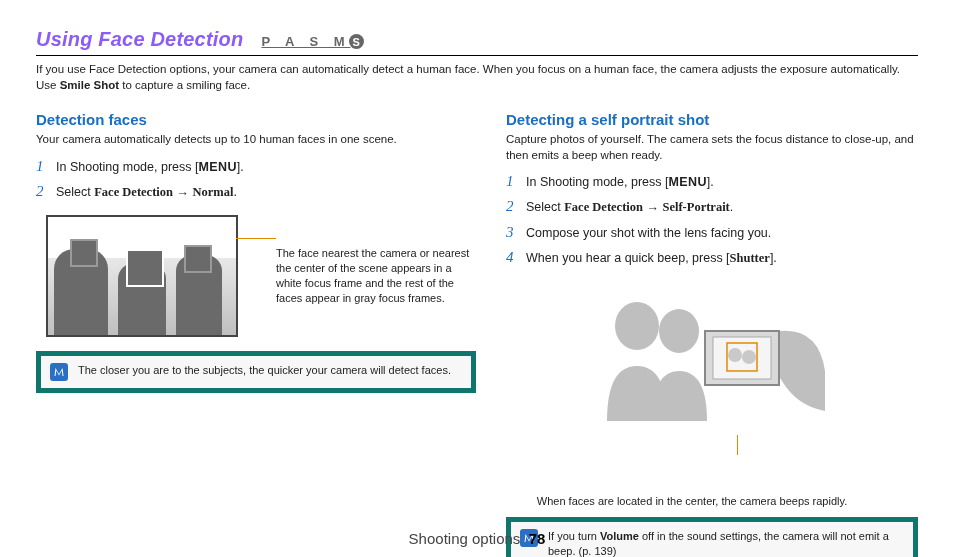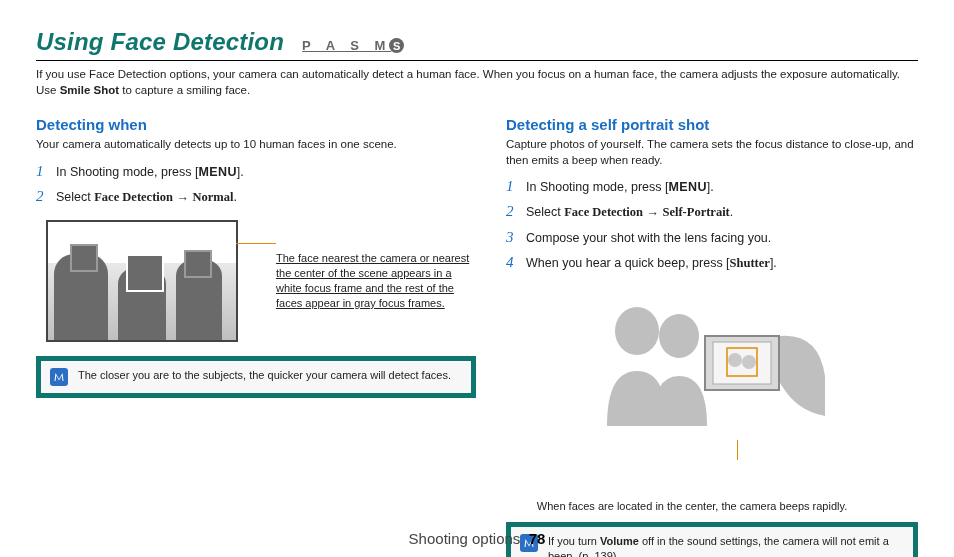--- a/index.html
+++ b/index.html
@@ -15,23 +15,23 @@
   }
   .page {
     padding: 28px 36px 0 36px;
   }
   .header-row {
     display: flex;
     align-items: baseline;
     gap: 18px;
   }
   .h1 {
-    font-size: 24px;
+    font-size: 20px;
     font-weight: bold;
-    color: #0f766e;
+    color: #8b5cf6;
     font-style: italic;
     letter-spacing: 0.2px;
   }
   .modes {
     font-size: 13px;
     letter-spacing: 6px;
     color: #666;
     font-weight: bold;
     display:flex;
     align-items:center;
@@ -122,21 +122,20 @@
     border-top:1px solid #e18a00;
     position:relative;
     top:-8px;
     margin-left:-14px;
   }
   .callout-text {
     font-size: 11px;
     line-height:1.35;
     width: 200px;
     color:#222;
-    text-decoration:underline;
   }
   .note {
     display:flex;
     align-items:flex-start;
     gap:10px;
     border:5px solid #0f766e;
     background:#f7f7f7;
     padding:7px 9px;
     font-size:11px;
     line-height:1.35;
@@ -197,21 +196,21 @@
     </div>
   </div>
   <hr class="top">
   <div class="intro">
     <span>If you use Face Detection options, your camera can automatically detect a human face. When you focus on a human face, the camera adjusts the exposure automatically. Use </span><b>Smile Shot</b><span> to capture a smiling face.</span>
   </div>
 
   <div class="cols">
 
     <div class="col">
-      <div class="h2">Detecting when</div>
+      <div class="h2">Detection faces</div>
       <div class="desc">Your camera automatically detects up to 10 human faces in one scene.</div>
       <div class="steps">
         <div class="step">
           <div class="step-num">1</div>
           <div class="step-body">
             <span>In Shooting mode, press [</span><b style="font-family:Arial Narrow,Arial;letter-spacing:0.4px">MENU</b><span>].</span>
           </div>
         </div>
         <div class="step">
           <div class="step-num">2</div>

